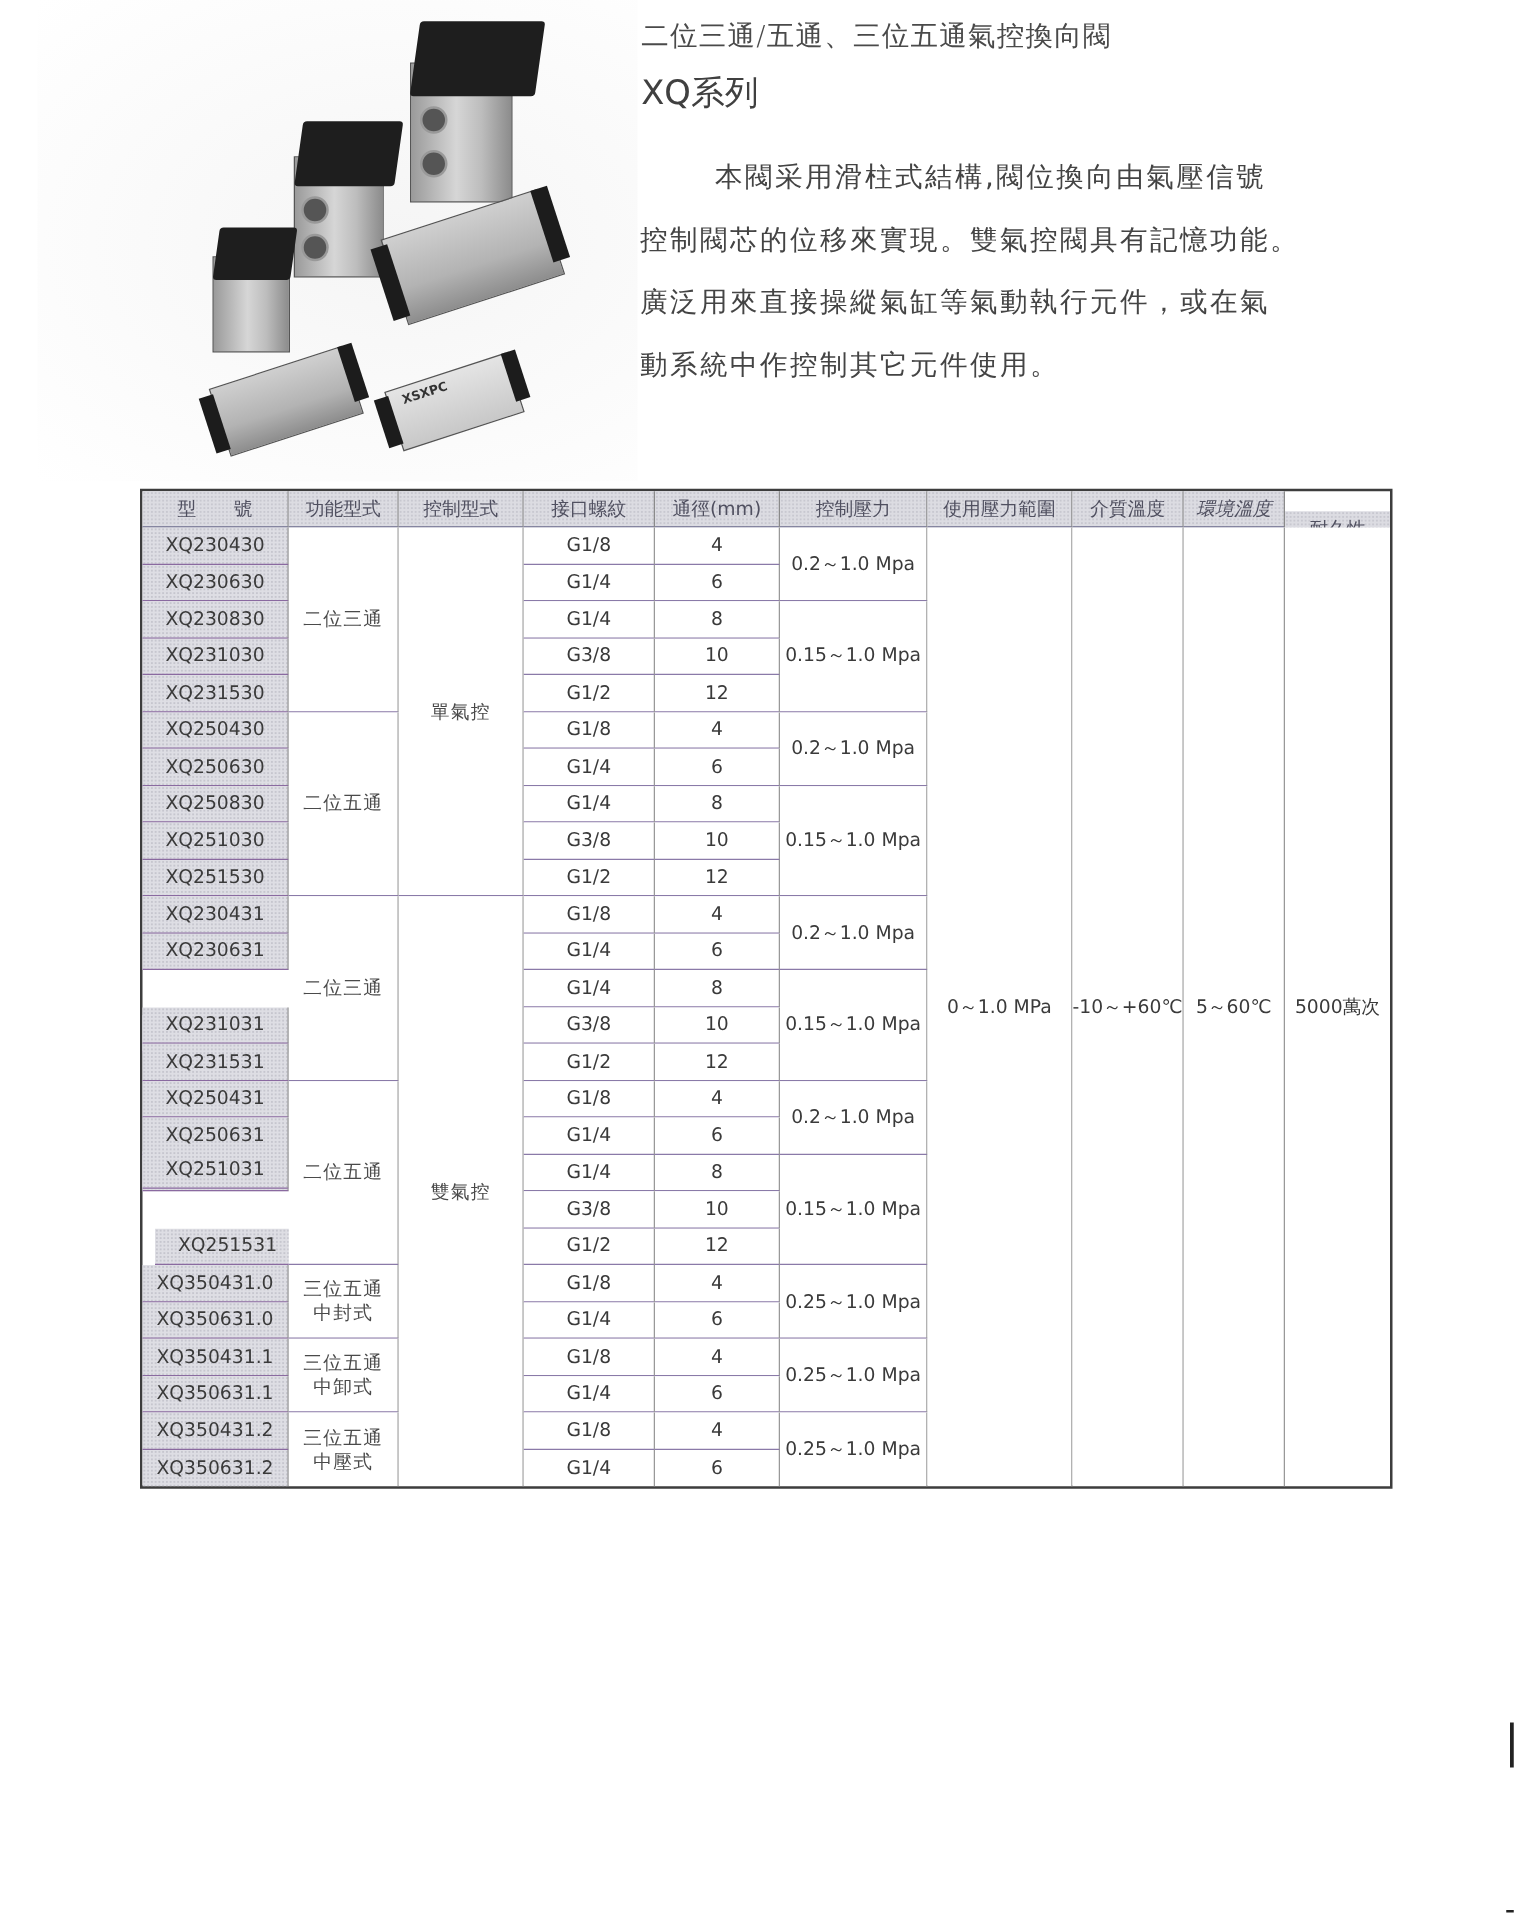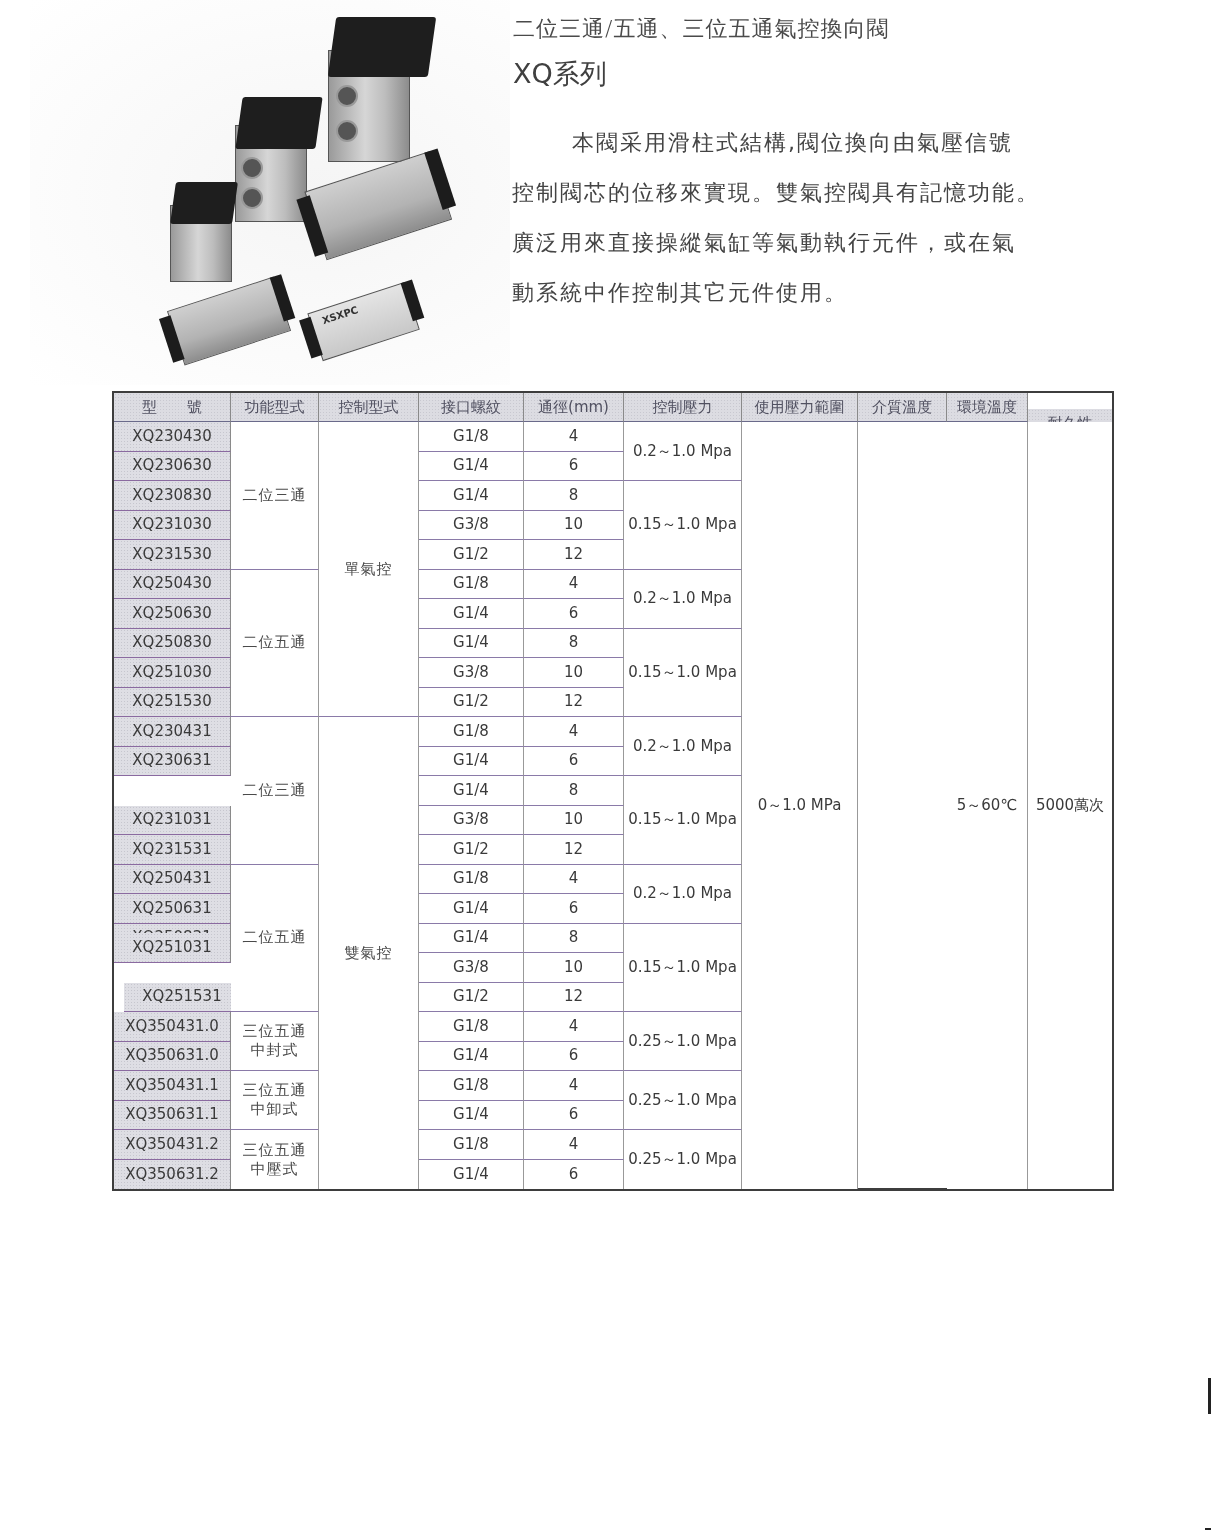--- a/index.html
+++ b/index.html
@@ -116,41 +116,41 @@
 
 <div class="spec-table" id="spec-table">
     <div class="cell hdr" style="left: 0px; top: 0px; width: 117px; height: 29px; white-space: pre-line;">型　　號</div>
     <div class="cell hdr" style="left: 117px; top: 0px; width: 88px; height: 29px; white-space: pre-line;">功能型式</div>
     <div class="cell hdr" style="left: 205px; top: 0px; width: 100px; height: 29px; white-space: pre-line;">控制型式</div>
     <div class="cell hdr" style="left: 305px; top: 0px; width: 105px; height: 29px; white-space: pre-line;">接口螺紋</div>
     <div class="cell hdr" style="left: 410px; top: 0px; width: 100px; height: 29px; white-space: pre-line;">通徑(mm)</div>
     <div class="cell hdr" style="left: 510px; top: 0px; width: 118px; height: 29px; white-space: pre-line;">控制壓力</div>
     <div class="cell hdr" style="left: 628px; top: 0px; width: 116px; height: 29px; white-space: pre-line;">使用壓力範圍</div>
     <div class="cell hdr" style="left: 744px; top: 0px; width: 89px; height: 29px; white-space: pre-line;">介質溫度</div>
-    <div class="cell hdr" style="left: 833px; top: 0px; width: 81px; height: 29px; white-space: pre-line;">環境溫度</div>
+    <div class="cell hdr" style="left: 833px; top: 0px; width: 81px; height: 29px; white-space: pre-line; font-style: italic;">環境溫度</div>
     <div class="cell hdr lastcol" style="left: 914px; top: 0px; width: 84px; height: 29px; white-space: pre-line; margin-top: 16px;">耐久性</div>
     <div class="cell model" style="left: 0px; top: 29px; width: 117px; height: 29.5px; white-space: pre-line;">XQ230430</div>
     <div class="cell model" style="left: 0px; top: 58.5px; width: 117px; height: 29.5px; white-space: pre-line;">XQ230630</div>
     <div class="cell model" style="left: 0px; top: 88px; width: 117px; height: 29.5px; white-space: pre-line;">XQ230830</div>
     <div class="cell model" style="left: 0px; top: 117.5px; width: 117px; height: 29.5px; white-space: pre-line;">XQ231030</div>
     <div class="cell model" style="left: 0px; top: 147px; width: 117px; height: 29.5px; white-space: pre-line; text-align: right;">XQ231530</div>
     <div class="cell model" style="left: 0px; top: 176.5px; width: 117px; height: 29.5px; white-space: pre-line;">XQ250430</div>
     <div class="cell model" style="left: 0px; top: 206px; width: 117px; height: 29.5px; white-space: pre-line;">XQ250630</div>
     <div class="cell model" style="left: 0px; top: 235.5px; width: 117px; height: 29.5px; white-space: pre-line;">XQ250830</div>
     <div class="cell model" style="left: 0px; top: 265px; width: 117px; height: 29.5px; white-space: pre-line;">XQ251030</div>
     <div class="cell model" style="left: 0px; top: 294.5px; width: 117px; height: 29.5px; white-space: pre-line;">XQ251530</div>
     <div class="cell model" style="left: 0px; top: 324px; width: 117px; height: 29.5px; white-space: pre-line;">XQ230431</div>
     <div class="cell model" style="left: 0px; top: 353.5px; width: 117px; height: 29.5px; white-space: pre-line;">XQ230631</div>
     <div class="cell model" style="left: 0px; top: 383px; width: 117px; height: 29.5px; white-space: pre-line; margin-top: 36px;">XQ230831</div>
     <div class="cell model" style="left: 0px; top: 412.5px; width: 117px; height: 29.5px; white-space: pre-line;">XQ231031</div>
     <div class="cell model" style="left: 0px; top: 442px; width: 117px; height: 29.5px; white-space: pre-line;">XQ231531</div>
     <div class="cell model" style="left: 0px; top: 471.5px; width: 117px; height: 29.5px; white-space: pre-line;">XQ250431</div>
     <div class="cell model" style="left: 0px; top: 501px; width: 117px; height: 29.5px; white-space: pre-line;">XQ250631</div>
     <div class="cell model" style="left: 0px; top: 530.5px; width: 117px; height: 29.5px; white-space: pre-line;">XQ250831</div>
-    <div class="cell model" style="left: 0px; top: 540px; width: 117px; height: 29.5px; white-space: pre-line;">XQ251031</div>
+    <div class="cell model" style="left: 0px; top: 528px; width: 117px; height: 29.5px; white-space: pre-line;">XQ251031</div>
     <div class="cell model" style="left: 10px; top: 589.5px; width: 117px; height: 29.5px; white-space: pre-line;">XQ251531</div>
     <div class="cell model" style="left: 0px; top: 619px; width: 117px; height: 29.5px; white-space: pre-line;">XQ350431.0</div>
     <div class="cell model" style="left: 0px; top: 648.5px; width: 117px; height: 29.5px; white-space: pre-line;">XQ350631.0</div>
     <div class="cell model" style="left: 0px; top: 678px; width: 117px; height: 29.5px; white-space: pre-line;">XQ350431.1</div>
     <div class="cell model" style="left: 0px; top: 707.5px; width: 117px; height: 29.5px; white-space: pre-line;">XQ350631.1</div>
     <div class="cell model" style="left: 0px; top: 737px; width: 117px; height: 29.5px; white-space: pre-line;">XQ350431.2</div>
     <div class="cell model nob" style="left: 0px; top: 766.5px; width: 117px; height: 29.5px; white-space: pre-line;">XQ350631.2</div>
     <div class="cell plain func" style="left: 117px; top: 29px; width: 88px; height: 147.5px; white-space: pre-line;">二位三通</div>
     <div class="cell plain func" style="left: 117px; top: 176.5px; width: 88px; height: 147.5px; white-space: pre-line;">二位五通</div>
     <div class="cell plain func" style="left: 117px; top: 324px; width: 88px; height: 147.5px; white-space: pre-line;">二位三通</div>
@@ -220,18 +220,19 @@
     <div class="cell plain" style="left: 510px; top: 176.5px; width: 118px; height: 59px; white-space: pre-line;">0.2～1.0 Mpa</div>
     <div class="cell plain" style="left: 510px; top: 235.5px; width: 118px; height: 88.5px; white-space: pre-line;">0.15～1.0 Mpa</div>
     <div class="cell plain" style="left: 510px; top: 324px; width: 118px; height: 59px; white-space: pre-line;">0.2～1.0 Mpa</div>
     <div class="cell plain" style="left: 510px; top: 383px; width: 118px; height: 88.5px; white-space: pre-line;">0.15～1.0 Mpa</div>
     <div class="cell plain" style="left: 510px; top: 471.5px; width: 118px; height: 59px; white-space: pre-line;">0.2～1.0 Mpa</div>
     <div class="cell plain" style="left: 510px; top: 530.5px; width: 118px; height: 88.5px; white-space: pre-line;">0.15～1.0 Mpa</div>
     <div class="cell plain" style="left: 510px; top: 619px; width: 118px; height: 59px; white-space: pre-line;">0.25～1.0 Mpa</div>
     <div class="cell plain" style="left: 510px; top: 678px; width: 118px; height: 59px; white-space: pre-line;">0.25～1.0 Mpa</div>
     <div class="cell plain nob" style="left: 510px; top: 737px; width: 118px; height: 59px; white-space: pre-line;">0.25～1.0 Mpa</div>
     <div class="cell plain nob" style="left: 628px; top: 29px; width: 116px; height: 767px; white-space: pre-line;">0～1.0 MPa</div>
+    <div class="cell plain nob" style="left: 744px; top: 29px; width: 89px; height: 767px; white-space: pre-line;">-10～+60℃</div>
     <div class="cell plain nob" style="left: 833px; top: 29px; width: 81px; height: 767px; white-space: pre-line;">5～60℃</div>
     <div class="cell plain nob lastcol" style="left: 914px; top: 29px; width: 84px; height: 767px; white-space: pre-line;">5000萬次</div>
   </div>
 
 <div class="edge-mark"></div>
 <div class="edge-mark2"></div>
 
 </body></html>

